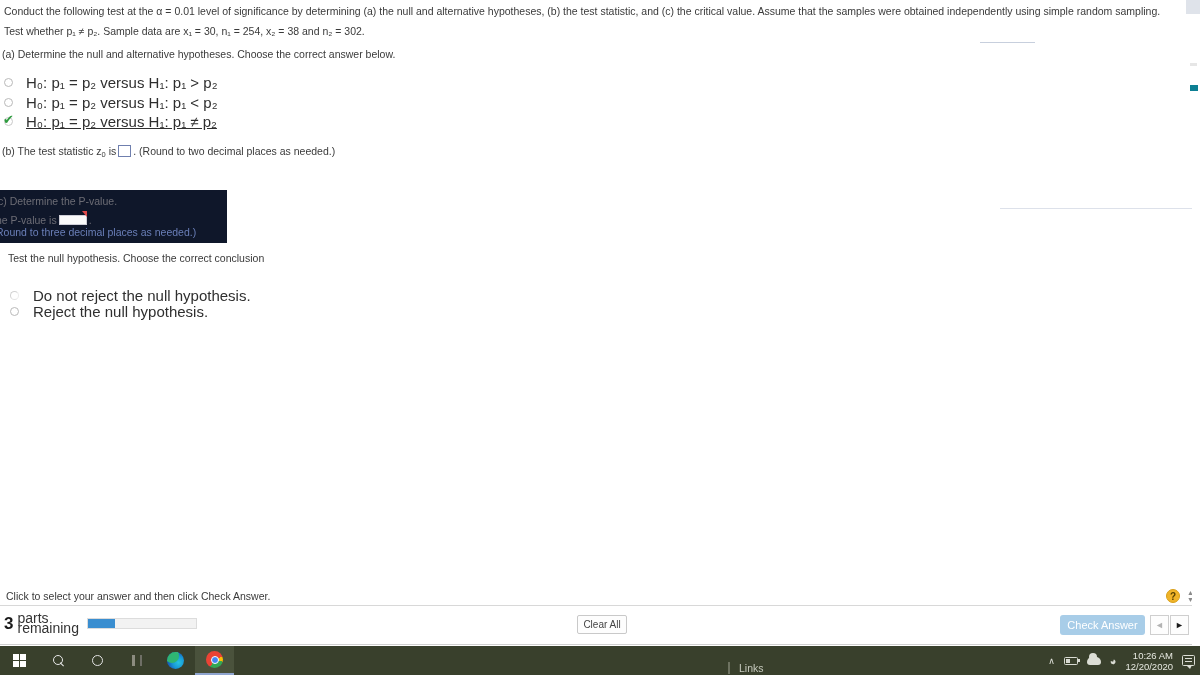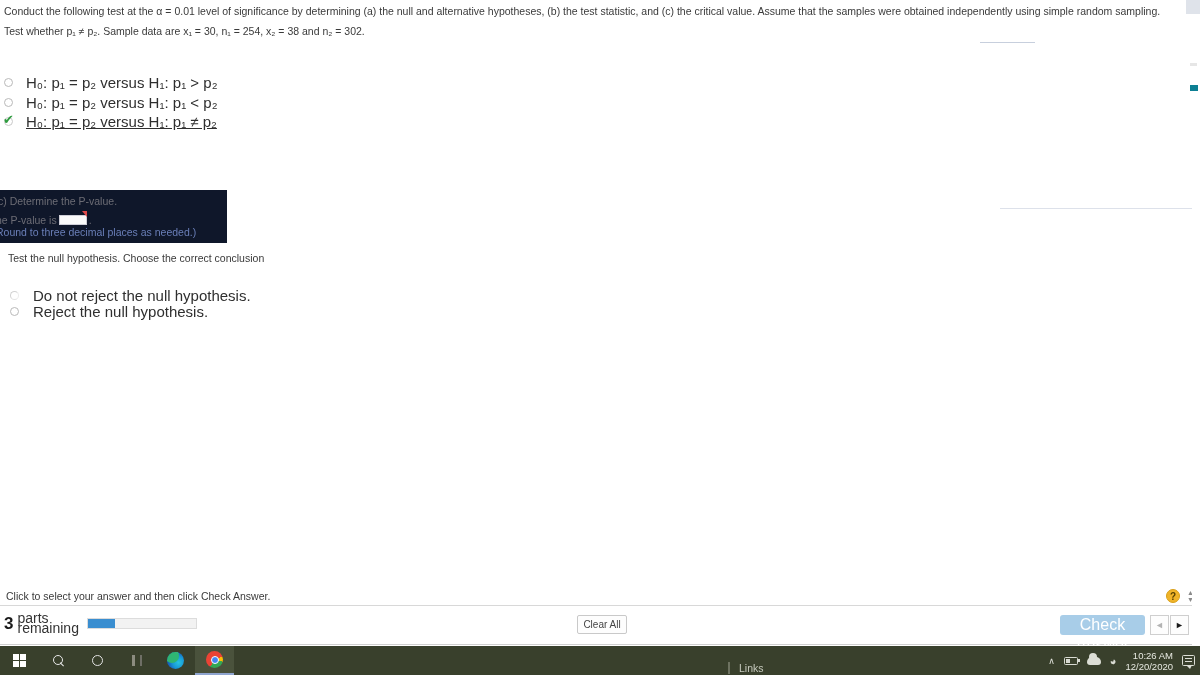--- a/index.html
+++ b/index.html
@@ -166,21 +166,21 @@
     font-family: "Liberation Sans", sans-serif;
     line-height: 17px; text-align: center;
     padding: 0;
   }
 
   .btn-check {
     position: absolute; left: 1060px; top: 615px;
     width: 85px; height: 20px;
     background: #a8cde8;
     border: none; border-radius: 3px;
-    color: #ffffff; font-size: 16px;
+    color: #ffffff; font-size: 11px;
     font-family: "Liberation Sans", sans-serif;
     line-height: 20px; text-align: center;
     padding: 0;
   }
 
   .navbtn {
     position: absolute; top: 615px;
     width: 19px; height: 20px;
     background: #fdfdfd;
     border: 1px solid #cfcfcf;
@@ -349,39 +349,41 @@
 <body>
 
 <div id="app">
 
   <div class="content-area">
 
     <div class="qtext" style="left:4px; top:5px;">Conduct the following test at the α = 0.01 level of significance by determining (a) the null and alternative hypotheses, (b) the test statistic, and (c) the critical value. Assume that the samples were obtained independently using simple random sampling.</div>
 
     <div class="qtext" style="left:4px; top:25px;">Test whether p₁ ≠ p₂. Sample data are x₁ = 30, n₁ = 254, x₂ = 38 and n₂ = 302.</div>
 
+    <div class="qtext" style="left:2px; top:48px;">(a) Determine the null and alternative hypotheses. Choose the correct answer below.</div>
 
     <div class="opt-row" style="left:4px; top:74px;">
       <span class="radio"></span>
       <span class="opt-label" style="margin-left:13px;">H₀: p₁ = p₂ versus H₁: p₁ &gt; p₂</span>
     </div>
 
     <div class="opt-row" style="left:4px; top:94px;">
       <span class="radio"></span>
       <span class="opt-label" style="margin-left:13px;">H₀: p₁ = p₂ versus H₁: p₁ &lt; p₂</span>
     </div>
 
     <div class="opt-row" style="left:3px; top:113px;">
       <span class="check-wrap">
         <span class="radio"></span>
         <span class="check-mark">✔</span>
       </span>
       <span class="opt-label" style="margin-left:12px;text-decoration:underline;">H₀: p₁ = p₂ versus H₁: p₁ ≠ p₂</span>
     </div>
 
+    <div class="qtext" style="left:2px; top:145px;"><span>(b) The test statistic z</span><sub>0</sub><span> is</span><span class="ans-box"></span><span>. (Round to two decimal places as needed.)</span></div>
 
     <div class="grey-panel">
       <div class="gtxt" style="left:-2px; top:5px;">c) Determine the P-value.</div>
       <div class="gtxt" style="left:-4px; top:24px;"><span>he P-value is</span><span class="gbox"></span><span>.</span></div>
       <div class="gtxt blue" style="left:-4px; top:36px;">Round to three decimal places as needed.)</div>
     </div>
 
     <div class="qtext" style="left:8px; top:252px;">Test the null hypothesis. Choose the correct conclusion</div>
 
     <div class="opt-row" style="left:10px; top:287px;">

